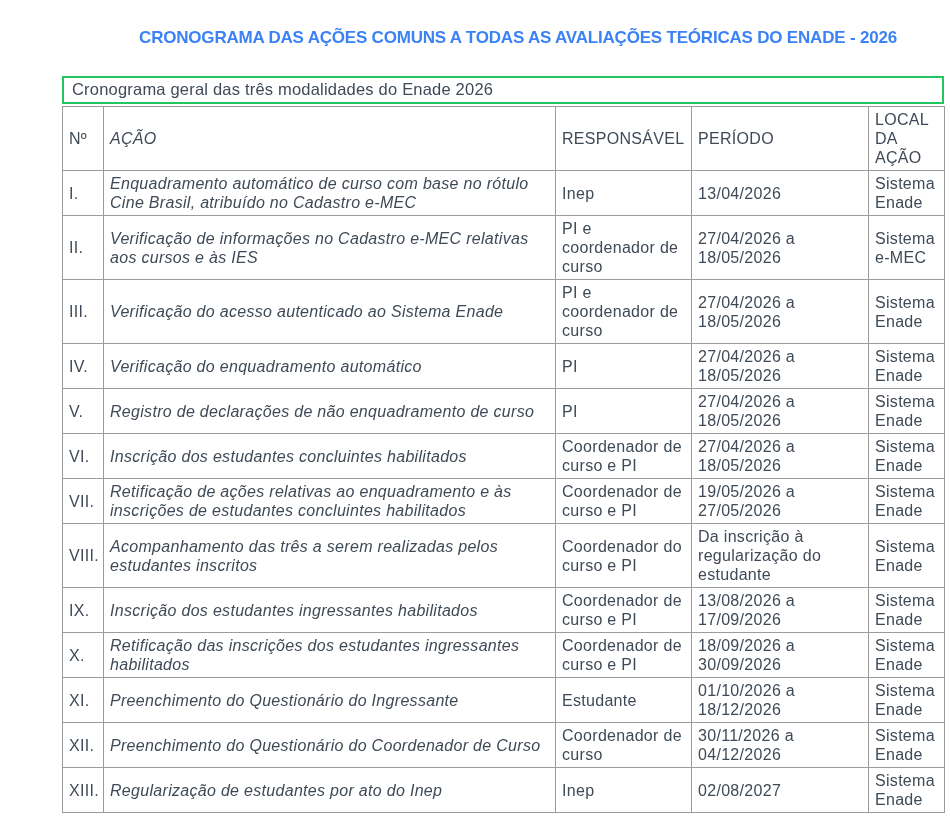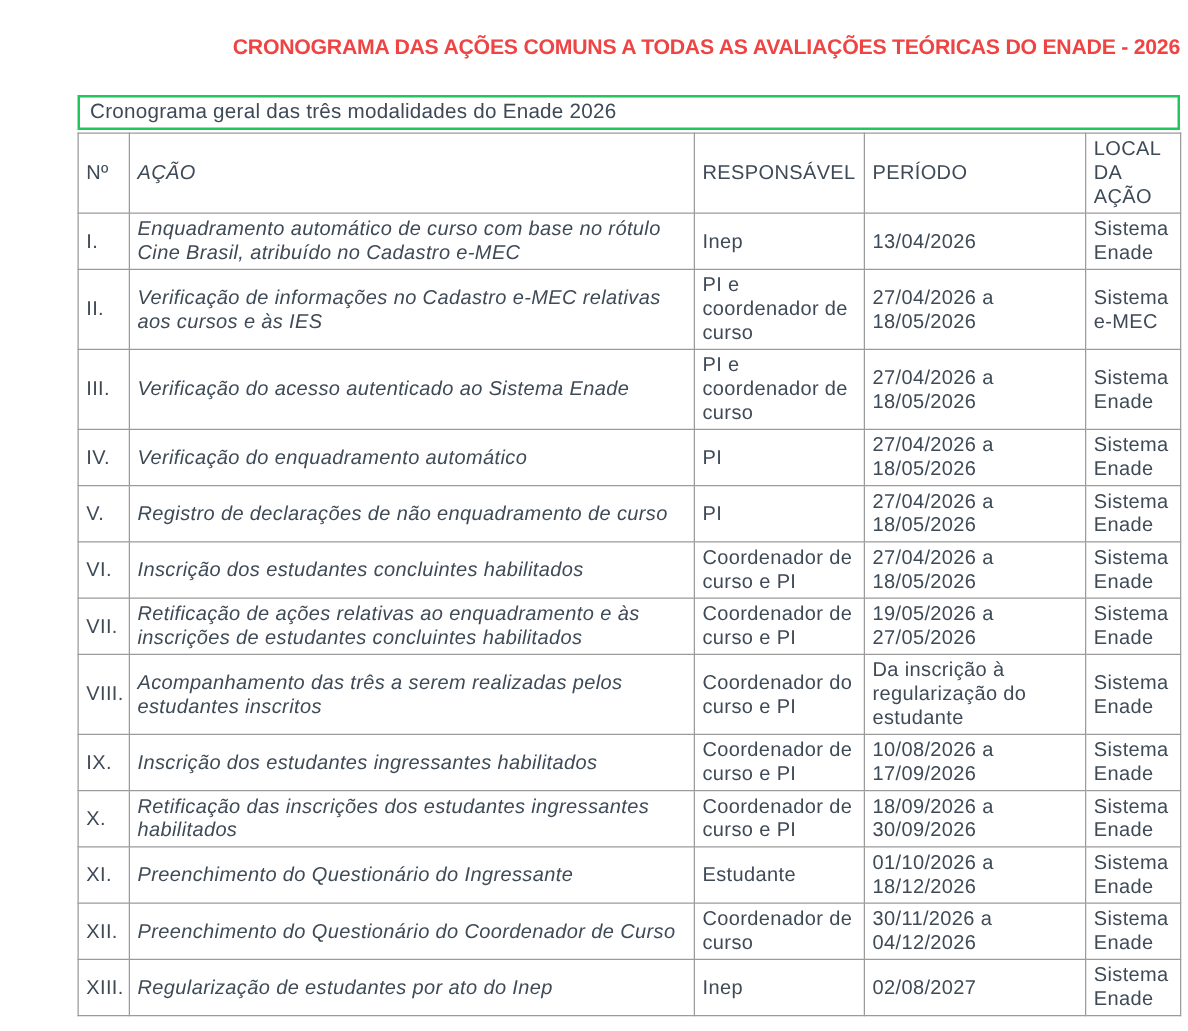--- a/index.html
+++ b/index.html
@@ -11,25 +11,25 @@
     color: #3f4a57;
   }
   .page {
     box-sizing: border-box;
     width: 950px;
     min-height: 825px;
     padding: 28px 6px 10px 62px;
     background: #ffffff;
   }
   .doc-title {
-    text-align: right;
+    text-align: center;
     font-weight: bold;
     font-size: 17px;
     letter-spacing: -0.2px;
-    color: #ef4444;
+    color: #3b82f6;
     margin: 0 0 0 30px;
     white-space: nowrap;
   }
   .caption-box {
     margin-top: 28px;
     border: 2px solid #22c55e;
     padding: 2px 8px 3px 8px;
     font-size: 16.5px;
     letter-spacing: 0.2px;
     margin-bottom: 2px;
@@ -141,21 +141,21 @@
       <td class="c-num">VIII.</td>
       <td class="c-acao">Acompanhamento das três a serem realizadas pelos estudantes inscritos</td>
       <td class="c-resp">Coordenador do curso e PI</td>
       <td class="c-per">Da inscrição à regularização do estudante</td>
       <td class="c-local">Sistema Enade</td>
     </tr>
         <tr>
       <td class="c-num">IX.</td>
       <td class="c-acao">Inscrição dos estudantes ingressantes habilitados</td>
       <td class="c-resp">Coordenador de curso e PI</td>
-      <td class="c-per">10/08/2026 a 17/09/2026</td>
+      <td class="c-per">13/08/2026 a 17/09/2026</td>
       <td class="c-local">Sistema Enade</td>
     </tr>
         <tr>
       <td class="c-num">X.</td>
       <td class="c-acao">Retificação das inscrições dos estudantes ingressantes habilitados</td>
       <td class="c-resp">Coordenador de curso e PI</td>
       <td class="c-per">18/09/2026 a 30/09/2026</td>
       <td class="c-local">Sistema Enade</td>
     </tr>
         <tr>

